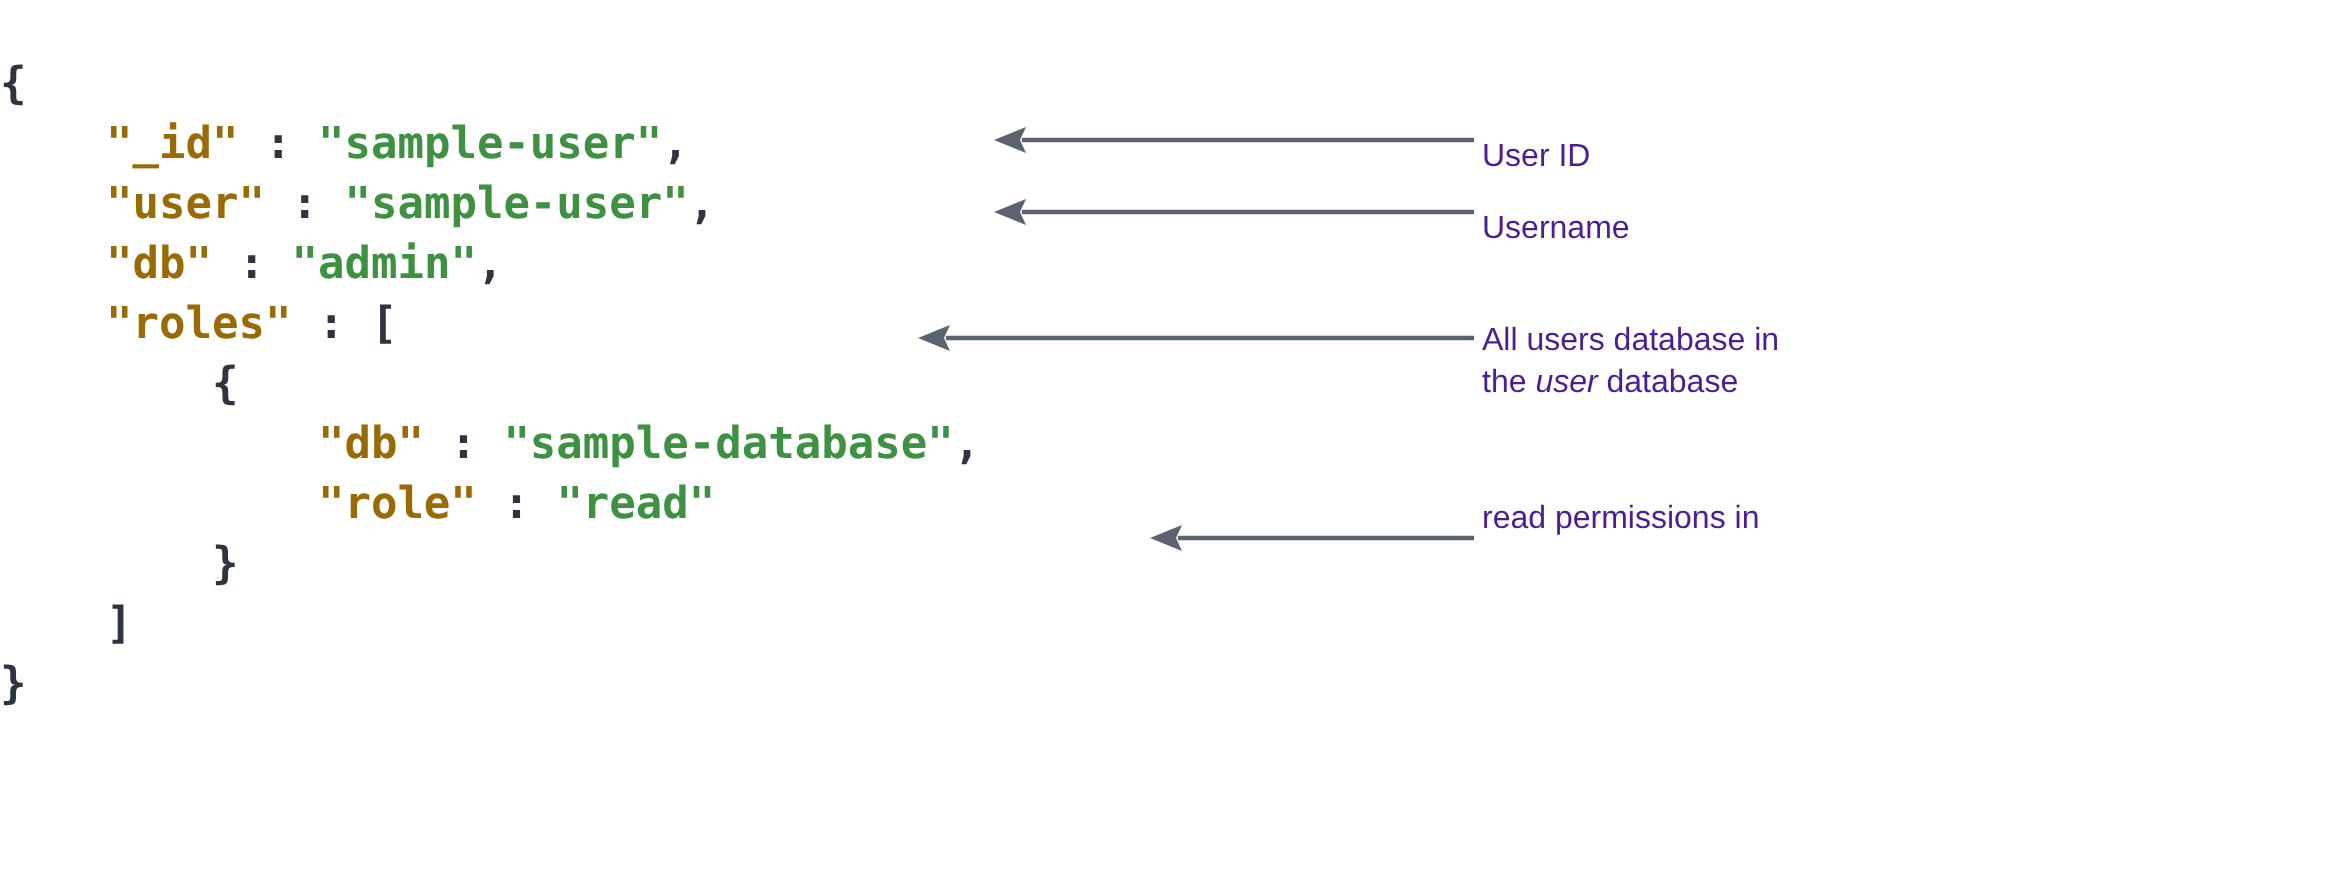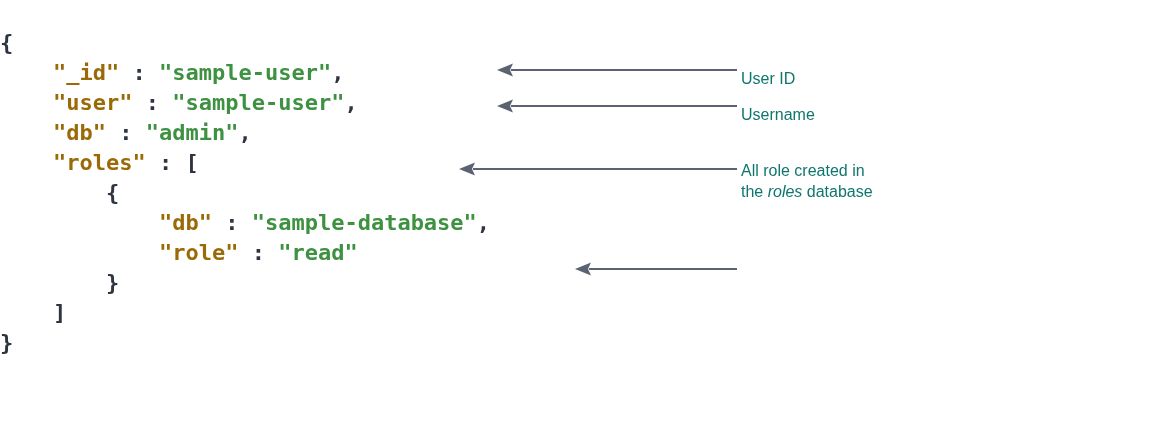--- a/index.html
+++ b/index.html
@@ -39,21 +39,21 @@
   
   .callout {
     position: absolute;
     display: flex;
     align-items: center;
   }
   .callout-text {
     font-family: "Liberation Sans", sans-serif;
     font-size: 16px;
     line-height: 21px;
-    color: #0f766e;
+    color: #4c1d95;
     white-space: nowrap;
   }
   .callout-text em {
     font-style: italic;
   }
 
   
   .arrow-svg {
     display: block;
   }
@@ -86,24 +86,25 @@
     <div class="callout-text" style="position: absolute; left: 741px; top: 104px; text-align: right;">
       <span class="line-stack"><span>Username</span></span>
     </div>
     <div class="callout" style="left: 459px; top: 160px;">
       <svg class="arrow-svg" width="278" height="18" viewBox="0 0 278 18">
         <line x1="14" y1="9" x2="278" y2="9" stroke="#5b6372" stroke-width="2.2"></line>
         <path d="M 0 9 L 16 2.5 L 13 9 L 16 15.5 Z" fill="#5b6372"></path>
       </svg>
     </div>
     <div class="callout-text" style="position: absolute; left: 741px; top: 160px;">
-      <span class="line-stack"><span>All role created in</span></span>
-      <span class="line-stack"><span>the </span><em>roles</em><span> database</span></span>
+      <span class="line-stack"><span>All users database in</span></span>
+      <span class="line-stack"><span>the </span><em>user</em><span> database</span></span>
     </div>
     <div class="callout" style="left: 575px; top: 260px;">
       <svg class="arrow-svg" width="162" height="18" viewBox="0 0 162 18">
         <line x1="14" y1="9" x2="162" y2="9" stroke="#5b6372" stroke-width="2.2"></line>
         <path d="M 0 9 L 16 2.5 L 13 9 L 16 15.5 Z" fill="#5b6372"></path>
       </svg>
     </div>
     <div class="callout-text" style="position: absolute; left: 741px; top: 249px;">
+      <span class="line-stack"><span>read permissions in</span></span>
     </div>
   </div>
 
 </body></html>

